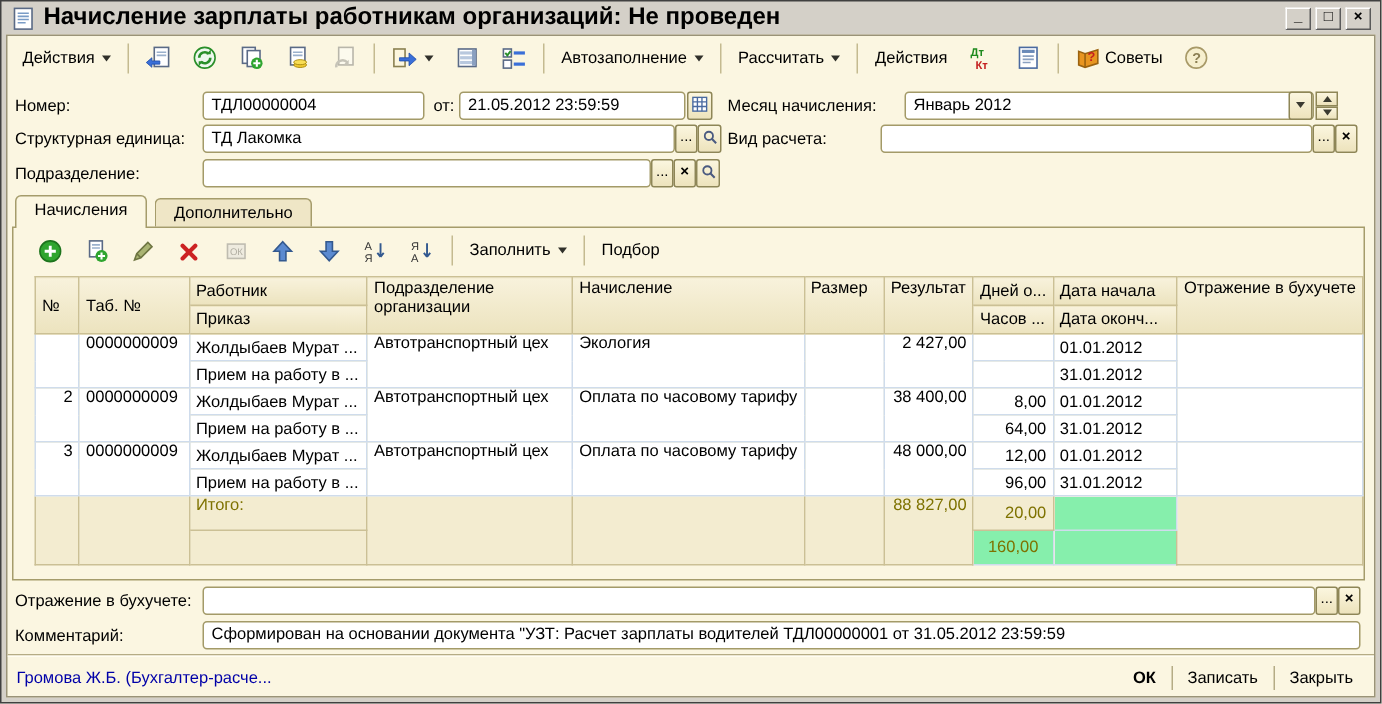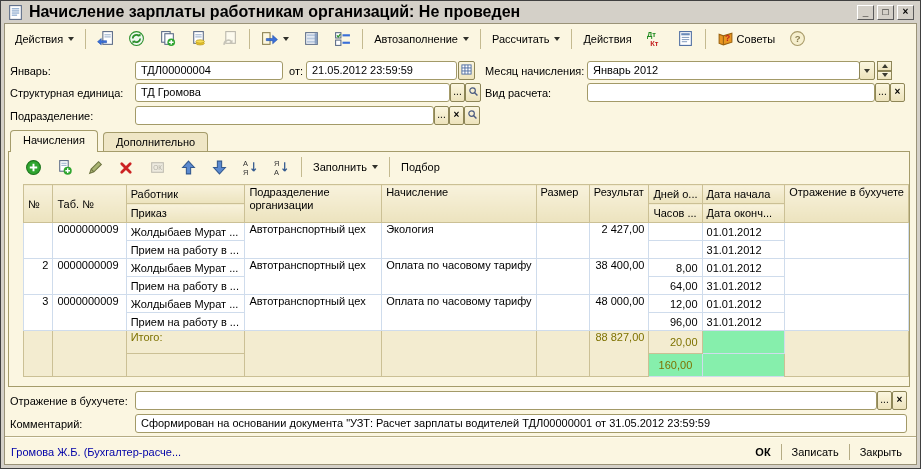--- a/index.html
+++ b/index.html
@@ -235,46 +235,46 @@
       <span class="tbtn">
           <span class="ico">
         <svg viewBox="0 0 16 16">
               <circle cx="8" cy="8" r="6.5" fill="#f6efce" stroke="#a89a68"></circle>
               <text x="5.5" y="11.5" font-size="9" font-weight="bold" fill="#8a7e52">?</text>
             </svg>
       </span>
         </span>
     </div>
 
-    <span class="lbl" style="left:5px; top:41px;">Январь:</span>
+    <span class="lbl" style="left:5px; top:41px;">Номер:</span>
     <div class="input" style="left:130px; top:37px; width:148px;">ТДЛ00000004</div>
     <span class="lbl" style="left:284px; top:41px;">от:</span>
     <div class="input" style="left:301px; top:37px; width:151px;">21.05.2012 23:59:59</div>
     <span class="fbtn" style="left:453px; top:37px; width:17px;"><svg viewBox="0 0 12 12" style="width:11px;height:11px;margin-top:2px;">
           <rect x="1" y="1" width="10" height="10" fill="#fff" stroke="#4a6aa0"></rect>
           <line x1="1" y1="4.3" x2="11" y2="4.3" stroke="#4a6aa0"></line>
           <line x1="1" y1="7.6" x2="11" y2="7.6" stroke="#4a6aa0"></line>
           <line x1="4.3" y1="1" x2="4.3" y2="11" stroke="#4a6aa0"></line>
           <line x1="7.6" y1="1" x2="7.6" y2="11" stroke="#4a6aa0"></line>
         </svg></span>
 
     <span class="lbl" style="left:480px; top:41px;">Месяц начисления:</span>
-    <div class="input" style="left:582px; top:37px; width:273px;">Январь 2012</div>
+    <div class="input" style="left:598px; top:37px; width:273px;">Январь 2012</div>
     <span class="fbtn" style="left:854px; top:37px; width:16px;"><span class="tri-dn" style="display:inline-block; margin-top:6px;"></span></span>
     <span class="spin" style="left:872px; top:37px;">
       <div>
           <span class="tri-up"></span>
         </div>
       <div>
           <span class="tri-dn"></span>
         </div>
     </span>
 
     <span class="lbl" style="left:5px; top:63px;">Структурная единица:</span>
-    <div class="input" style="left:130px; top:59px; width:315px;">ТД Громова</div>
+    <div class="input" style="left:130px; top:59px; width:315px;">ТД Лакомка</div>
     <span class="fbtn" style="left:445px; top:59px; width:15px;">...</span>
     <span class="fbtn" style="left:460px; top:59px; width:16px;"><svg viewBox="0 0 12 12" style="width:11px;height:11px;margin-top:2px;">
           <circle cx="5" cy="5" r="3" fill="none" stroke="#4a5a80" stroke-width="1.3"></circle>
           <line x1="7.3" y1="7.3" x2="10.3" y2="10.3" stroke="#4a5a80" stroke-width="1.5"></line>
         </svg></span>
 
     <span class="lbl" style="left:480px; top:63px;">Вид расчета:</span>
     <div class="input" style="left:582px; top:59px; width:288px;"></div>
     <span class="fbtn" style="left:870px; top:59px; width:15px;">...</span>
     <span class="fbtn" style="left:885px; top:59px; width:15px; font-weight:bold;">×</span>

